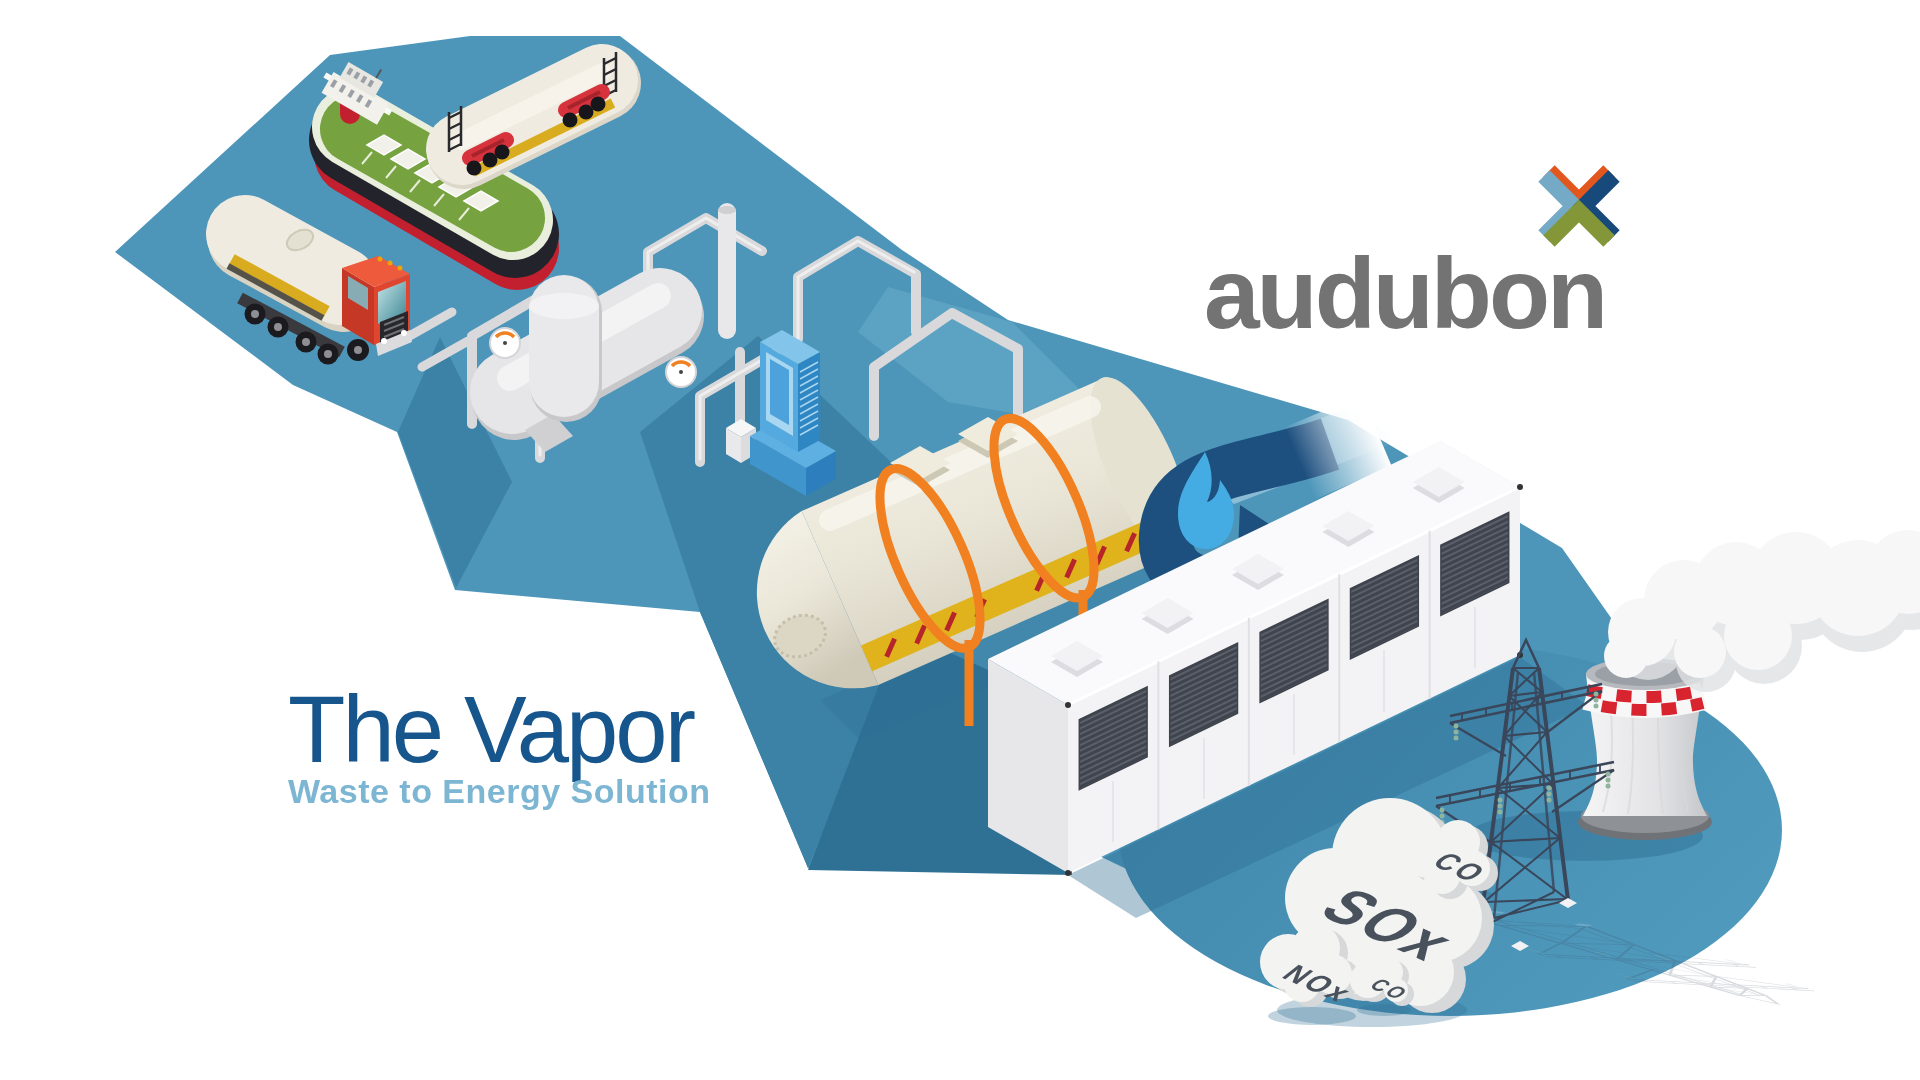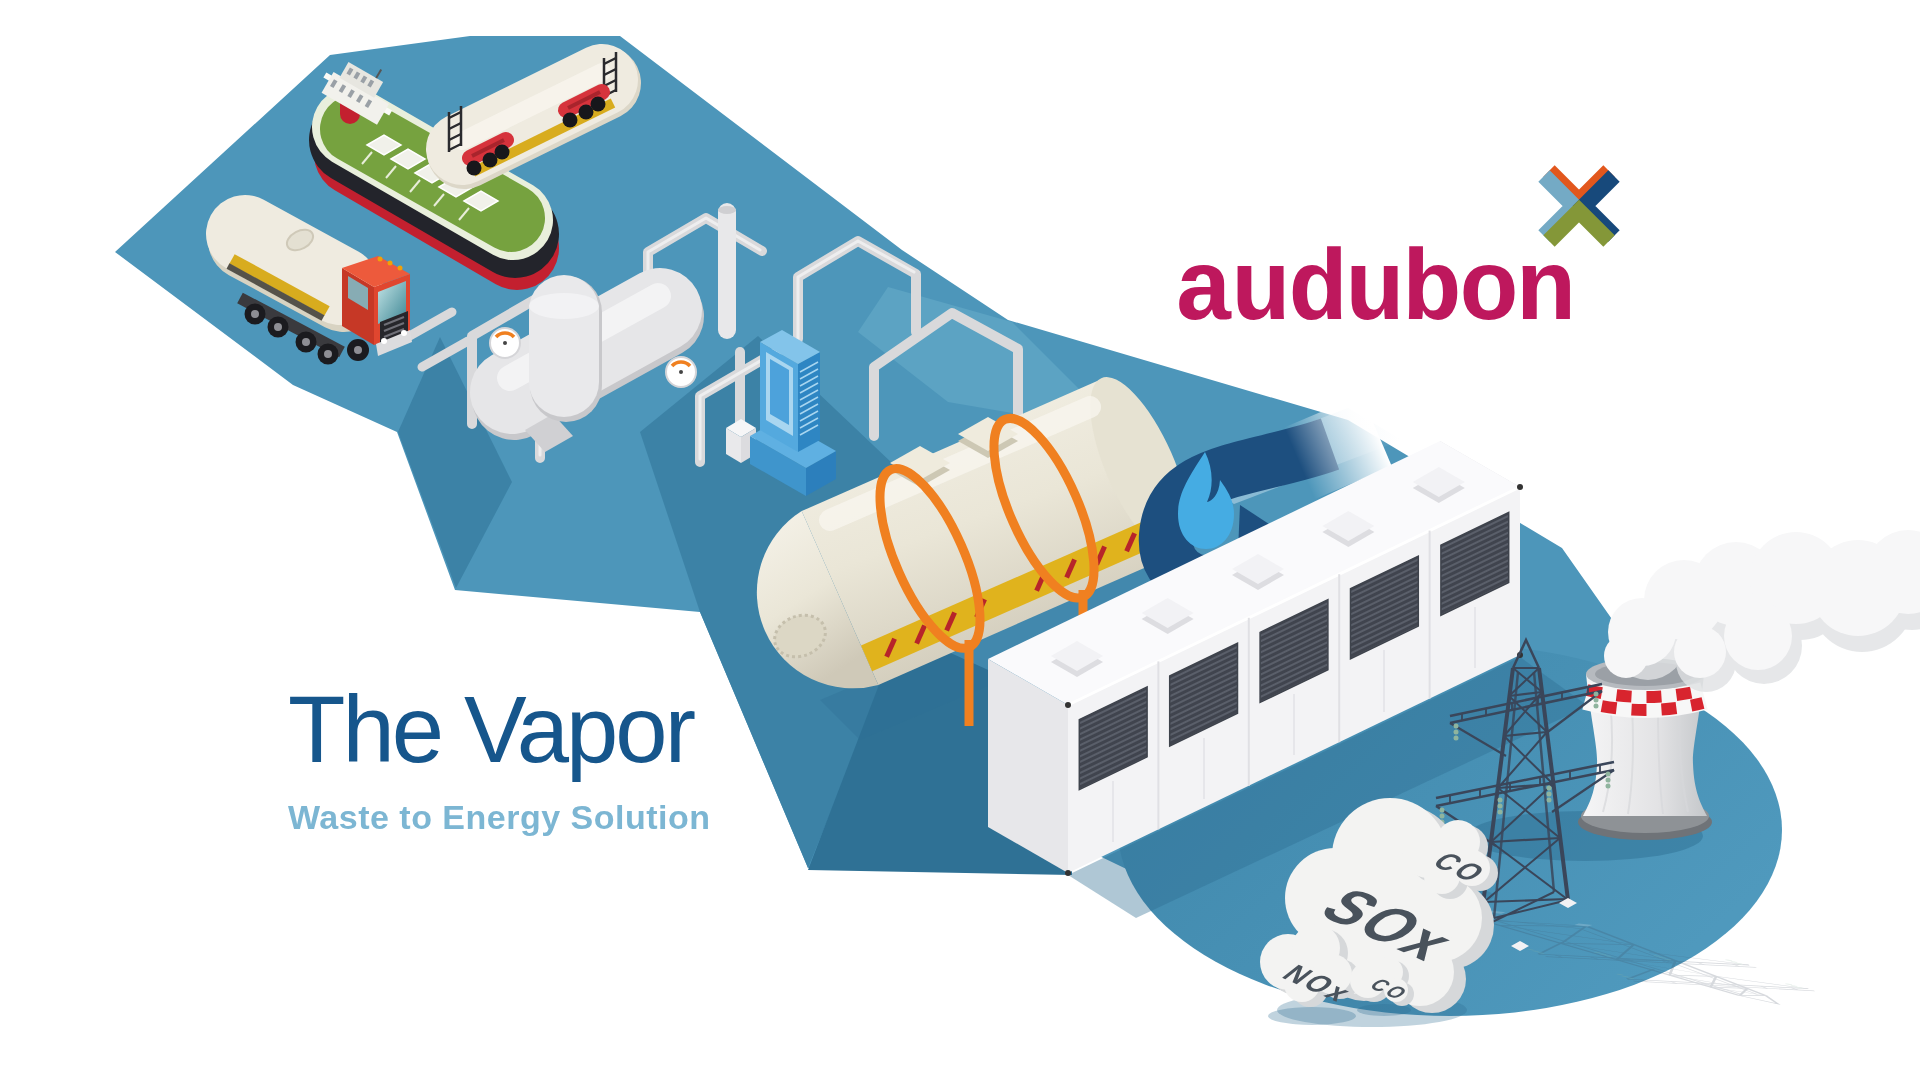--- a/index.html
+++ b/index.html
@@ -1,23 +1,23 @@
 <!DOCTYPE html>
 <html><head>
 <meta charset="utf-8">
 <style>
   html,body{margin:0;padding:0;background:#fff;}
   .stage{position:relative;width:1920px;height:1080px;background:#fff;overflow:hidden;
          font-family:"Liberation Sans",sans-serif;}
   .stage svg.scene{position:absolute;left:0;top:0;}
   .title-block{position:absolute;left:288px;top:688px;color:#16568C;}
   .title-line{font-size:94px;line-height:84px;font-weight:400;letter-spacing:-3px;}
-  .subtitle{margin-top:26px;font-size:34px;font-weight:700;letter-spacing:.5px;color:#7CB6D3;}
-  .logo-word{position:absolute;left:1174px;top:236px;font-family:Liberation Mono, monospace;
-             font-weight:700;font-size:100px;letter-spacing:-3px;color:#be185d;}
+  .subtitle{font-size:34px;font-weight:700;letter-spacing:.5px;color:#7CB6D3;}
+  .logo-word{position:absolute;left:1204px;top:236px;font-family:Liberation Sans, sans-serif;
+             font-weight:700;font-size:100px;letter-spacing:-3px;color:#737373;}
   .cloud-label{font-weight:700;letter-spacing:3px;}
 </style>
 </head>
 <body>
 
 <div class="stage">
 
 <svg class="scene" width="1920" height="1080" viewBox="0 0 1920 1080">
 <defs>
   <linearGradient id="gEllipse" x1="0" y1="0" x2="1" y2="0.6">

